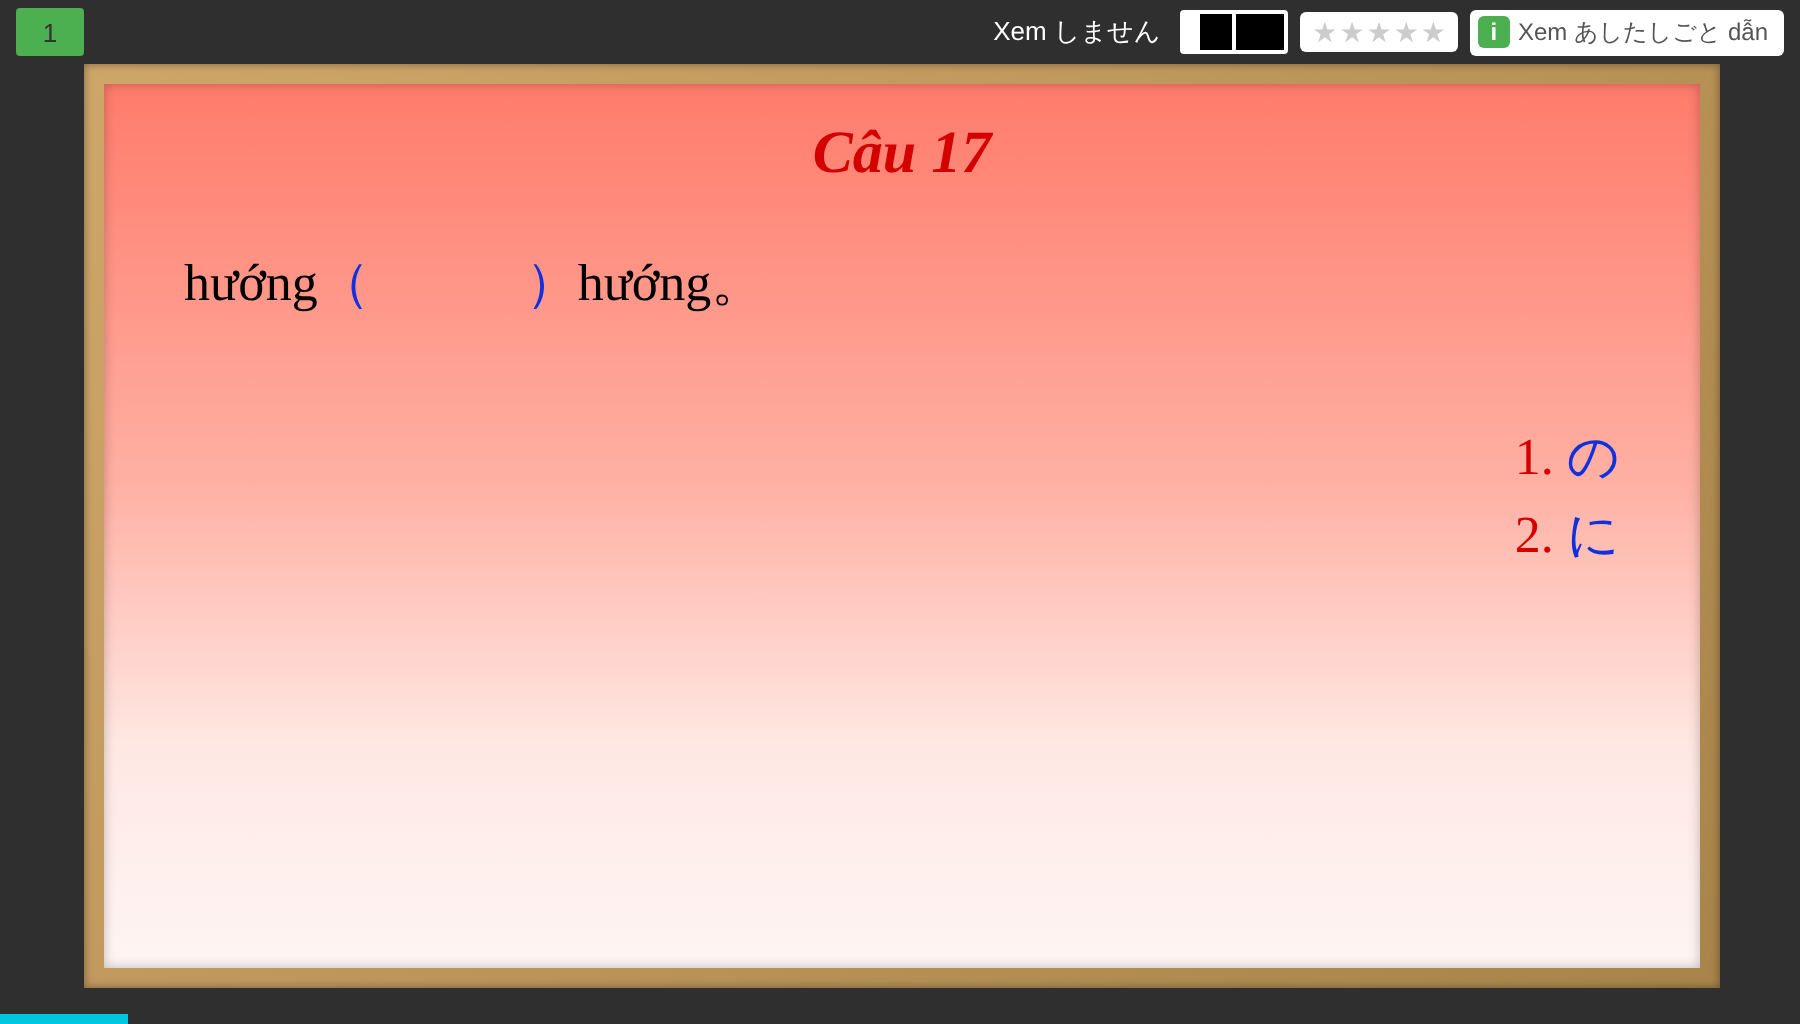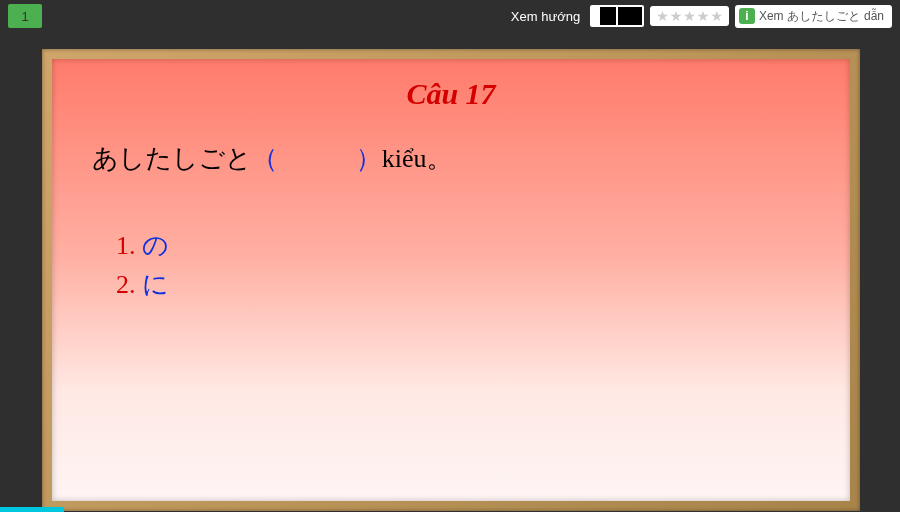--- a/index.html
+++ b/index.html
@@ -86,21 +86,21 @@
       color: #fff;
       font-weight: bold;
       font-size: 12px;
       display: flex;
       align-items: center;
       justify-content: center;
     }
     .stage {
       position: absolute;
       left: 42px;
-      top: 49px;
+      top: 32px;
       width: 818px;
       height: 462px;
     }
     .frame-outer {
       width: 100%;
       height: 100%;
       background: linear-gradient(135deg, #cfa66a, #a8844a);
       padding: 10px;
       box-shadow: inset 0 0 4px rgba(0,0,0,0.4);
     }
@@ -125,20 +125,21 @@
       font-size: 26px;
       color: #000;
       font-family: "MS Mincho", serif;
       margin-bottom: 50px;
     }
     .q-sentence .paren {
       color: #1030e0;
     }
     .options {
       padding-left: 24px;
+      text-align: right;
     }
     .opt {
       font-size: 26px;
       font-family: "MS Mincho", serif;
       line-height: 1.5;
     }
     .opt-num { color: #d40000; }
     .opt-text { color: #1030e0; }
     .progress {
       position: absolute;
@@ -148,21 +149,21 @@
       width: 64px;
       background: #00c7e0;
     }
   </style>
 </head>
 <body>
 
 <div class="topbar">
   <div class="num-badge">1</div>
   <div class="spacer"></div>
-  <span class="view-label">Xem hướng</span>
+  <span class="view-label">Xem しません</span>
   <div class="view-btns">
     <div class="view-btn split"></div>
     <div class="view-btn"></div>
   </div>
   <div class="rating-box">
     <span class="star">★</span>
     <span class="star">★</span>
     <span class="star">★</span>
     <span class="star">★</span>
     <span class="star">★</span>
@@ -171,21 +172,21 @@
     <span class="info-circle">i</span>
     <span>Xem あしたしごと dẫn</span>
   </div>
 </div>
 
 <div class="stage">
   <div class="frame-outer">
     <div class="frame-inner">
       <div class="q-title">Câu 17</div>
       <div class="q-sentence">
-        <span>あしたしごと</span><span class="paren">（</span><span class="paren">　　　</span><span class="paren">）</span><span>kiểu。</span>
+        <span>hướng</span><span class="paren">（</span><span class="paren">　　　</span><span class="paren">）</span><span>hướng。</span>
       </div>
       <div class="options">
         <div class="opt">
           <span class="opt-num">1.</span>
           <span class="opt-text">の</span>
         </div>
         <div class="opt">
           <span class="opt-num">2.</span>
           <span class="opt-text">に</span>
         </div>

